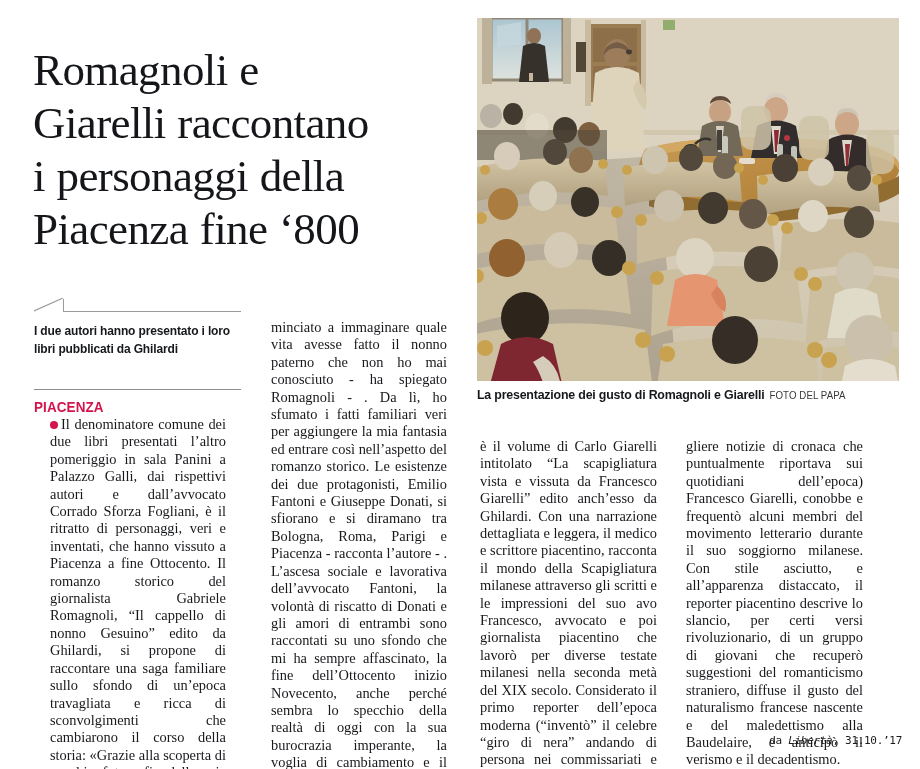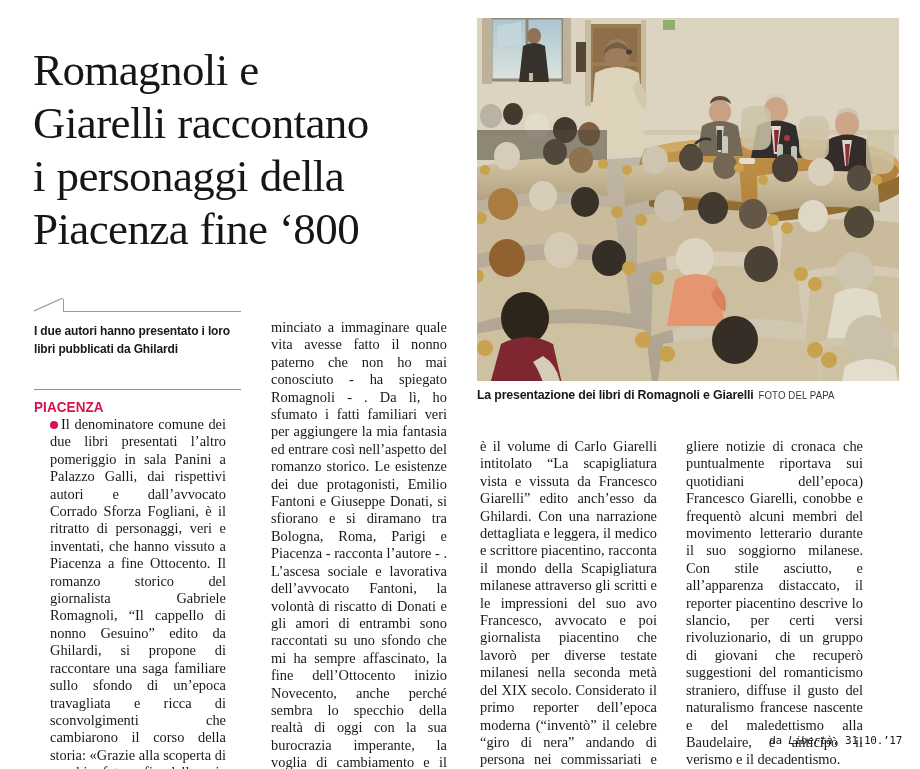--- a/index.html
+++ b/index.html
@@ -423,21 +423,21 @@
           <path d="M368 348 q24 -14 50 0 l8 40 l-66 0 Z" fill="#e6e1d4"></path>
           <circle cx="352" cy="342" r="8" fill="#c9a24e"></circle>
         </g>
 
         <rect x="0" y="0" width="422" height="363" fill="#c9a86d" opacity="0.06"></rect>
       </svg>
     </div>
   </div>
 
   <div class="caption">
-    <span>La presentazione dei libri di Romagnoli e Giarelli</span><span class="credit">FOTO DEL PAPA</span>
+    <span>La presentazione dei gusto di Romagnoli e Giarelli</span><span class="credit">FOTO DEL PAPA</span>
   </div>
 
   <div class="col" id="col1">
     <p><span class="bullet"></span><span>Il denominatore comune dei due libri presentati l’altro pomeriggio in sala Panini a Palazzo Galli, dai rispettivi autori e dall’avvocato Corrado Sforza Fogliani, è il ritratto di personaggi, veri e inventati, che hanno vissuto a Piacenza a fine Ottocento. Il romanzo storico del giornalista Gabriele Romagnoli, “Il cappello di nonno Gesuino” edito da Ghilardi, si propone di raccontare una saga familiare sullo sfondo di un’epoca travagliata e ricca di sconvolgimenti che cambiarono il corso della storia: «Grazie alla scoperta di vecchie fotografie della mia famiglia ho co-</span></p>
   </div>
 
   <div class="col" id="col2">
     <p>minciato a immaginare quale vita avesse fatto il nonno paterno  che non ho mai conosciuto - ha spiegato Romagnoli - . Da lì, ho sfumato i fatti familiari veri per aggiungere la mia fantasia ed entrare così  nell’aspetto del romanzo storico. Le esistenze dei due protagonisti, Emilio Fantoni e Giuseppe Donati, si sfiorano e si diramano tra Bologna, Roma, Parigi e Piacenza - racconta l’autore - . L’ascesa sociale e lavorativa dell’avvocato Fantoni, la volontà di riscatto di Donati e gli amori di entrambi sono raccontati su uno sfondo che mi ha sempre affascinato, la fine dell’Ottocento inizio Novecento, anche perché sembra lo specchio della realtà di oggi con la sua burocrazia imperante, la voglia di cambiamento e il potere delle lobby».</p>
     <p>Ambientato giro stesso periodo</p>
   </div>

